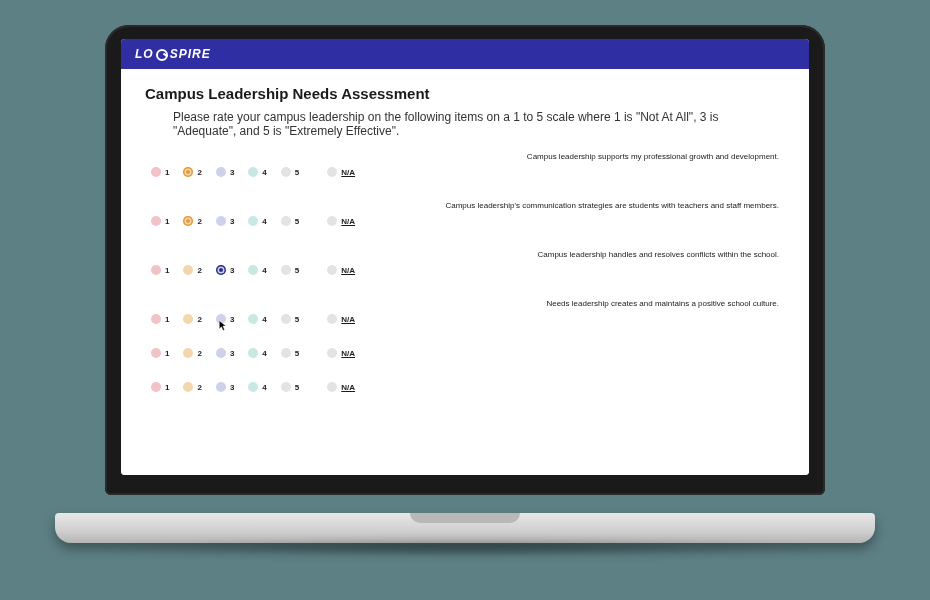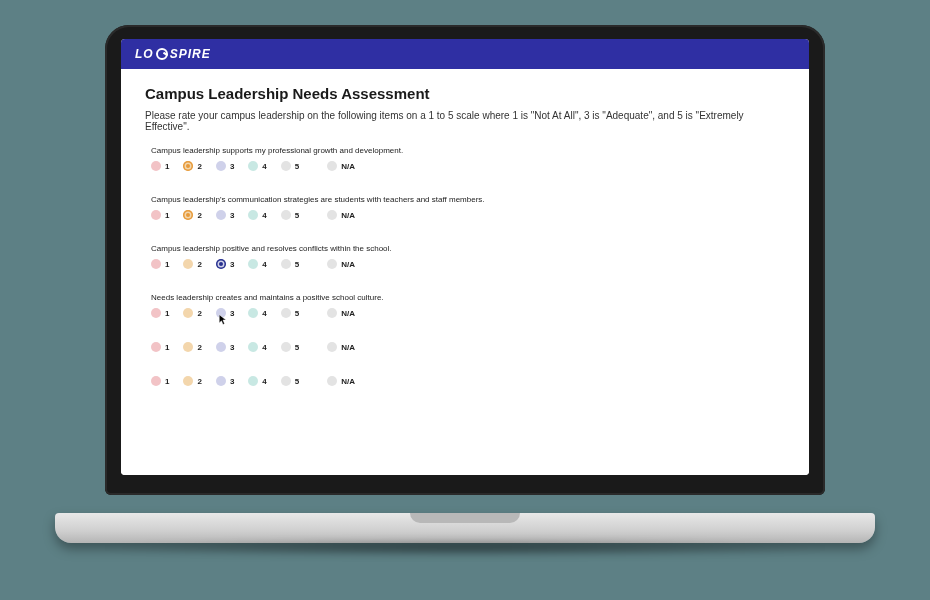--- a/index.html
+++ b/index.html
@@ -77,21 +77,21 @@
     align-items: center;
     padding: 0 14px;
   }
   .logo {
     color: #fff;
     font-weight: 800;
     font-style: italic;
     letter-spacing: 1px;
     font-size: 12px;
     display: flex;
-    align-items: center;
+    align-items: flex-end;
     gap: 1px;
   }
   .logo-o {
     display: inline-flex;
     width: 12px;
     height: 12px;
     border: 2px solid #fff;
     border-radius: 50%;
     position: relative;
     margin: 0 1px;
@@ -116,26 +116,27 @@
     background:
       linear-gradient(to bottom, rgba(255,255,255,0) 80%, rgba(255,255,255,1) 100%);
     border-radius: 7px;
   }
   .page-title {
     font-size: 15px;
     font-weight: 800;
     margin-bottom: 8px;
   }
   .page-sub {
-    font-size: 10px;
+    font-size: 12px;
     color: #333;
     margin-bottom: 14px;
-  }
-
-  .q-block { margin: 0 6px 24px 6px; }
+    margin-left: 28px;
+  }
+
+  .q-block { margin: 0 6px 24px 6px; text-align: right; }
   .q-text { font-size: 8px; color: #222; margin-bottom: 6px; }
 
   .opts { display: flex; align-items: center; gap: 14px; }
   .opt {
     display: flex;
     align-items: center;
     gap: 4px;
     cursor: pointer;
   }
   .radio {
@@ -154,21 +155,21 @@
     border-radius: 50%;
     background: currentColor;
   }
   .c1 { color: #e98a8f; background:#f2c3c6; }
   .c2 { color: #e79a3a; background:#f3d6ac; }
   .c3 { color: #27308f; background:#cfd1ea; }
   .c4 { color: #6cc4b8; background:#c8e8e3; }
   .c5 { color: #9a9a9a; background:#e3e3e3; }
   .cna{ color: #9a9a9a; background:#e3e3e3; }
   .opt-label { font-size: 8px; font-weight:700; color:#222; }
-  .gap-na { margin-left: 14px; }
+  .gap-na { margin-left: 14px; text-decoration: underline; }
 
   .fade {
     position:absolute;
     left:0; right:0; bottom:0;
     height:70px;
     background: linear-gradient(to bottom, rgba(255,255,255,0), #fff 80%);
     pointer-events:none;
   }
 
   .cursor-icon {
@@ -249,21 +250,21 @@
                   <span class="radio c5"></span>
                   <span class="opt-label">5</span>
                 </div>
                 <div class="opt gap-na">
                   <span class="radio cna"></span>
                   <span class="opt-label">N/A</span>
                 </div>
               </div>
             </div>
             <div class="q-block">
-              <div class="q-text">Campus leadership positive and resolves conflicts within the school.</div>
+              <div class="q-text">Campus leadership handles and resolves conflicts within the school.</div>
               <div class="opts">
                 <div class="opt">
                   <span class="radio c1"></span>
                   <span class="opt-label">1</span>
                 </div>
                 <div class="opt">
                   <span class="radio c2"></span>
                   <span class="opt-label">2</span>
                 </div>
                 <div class="opt">

